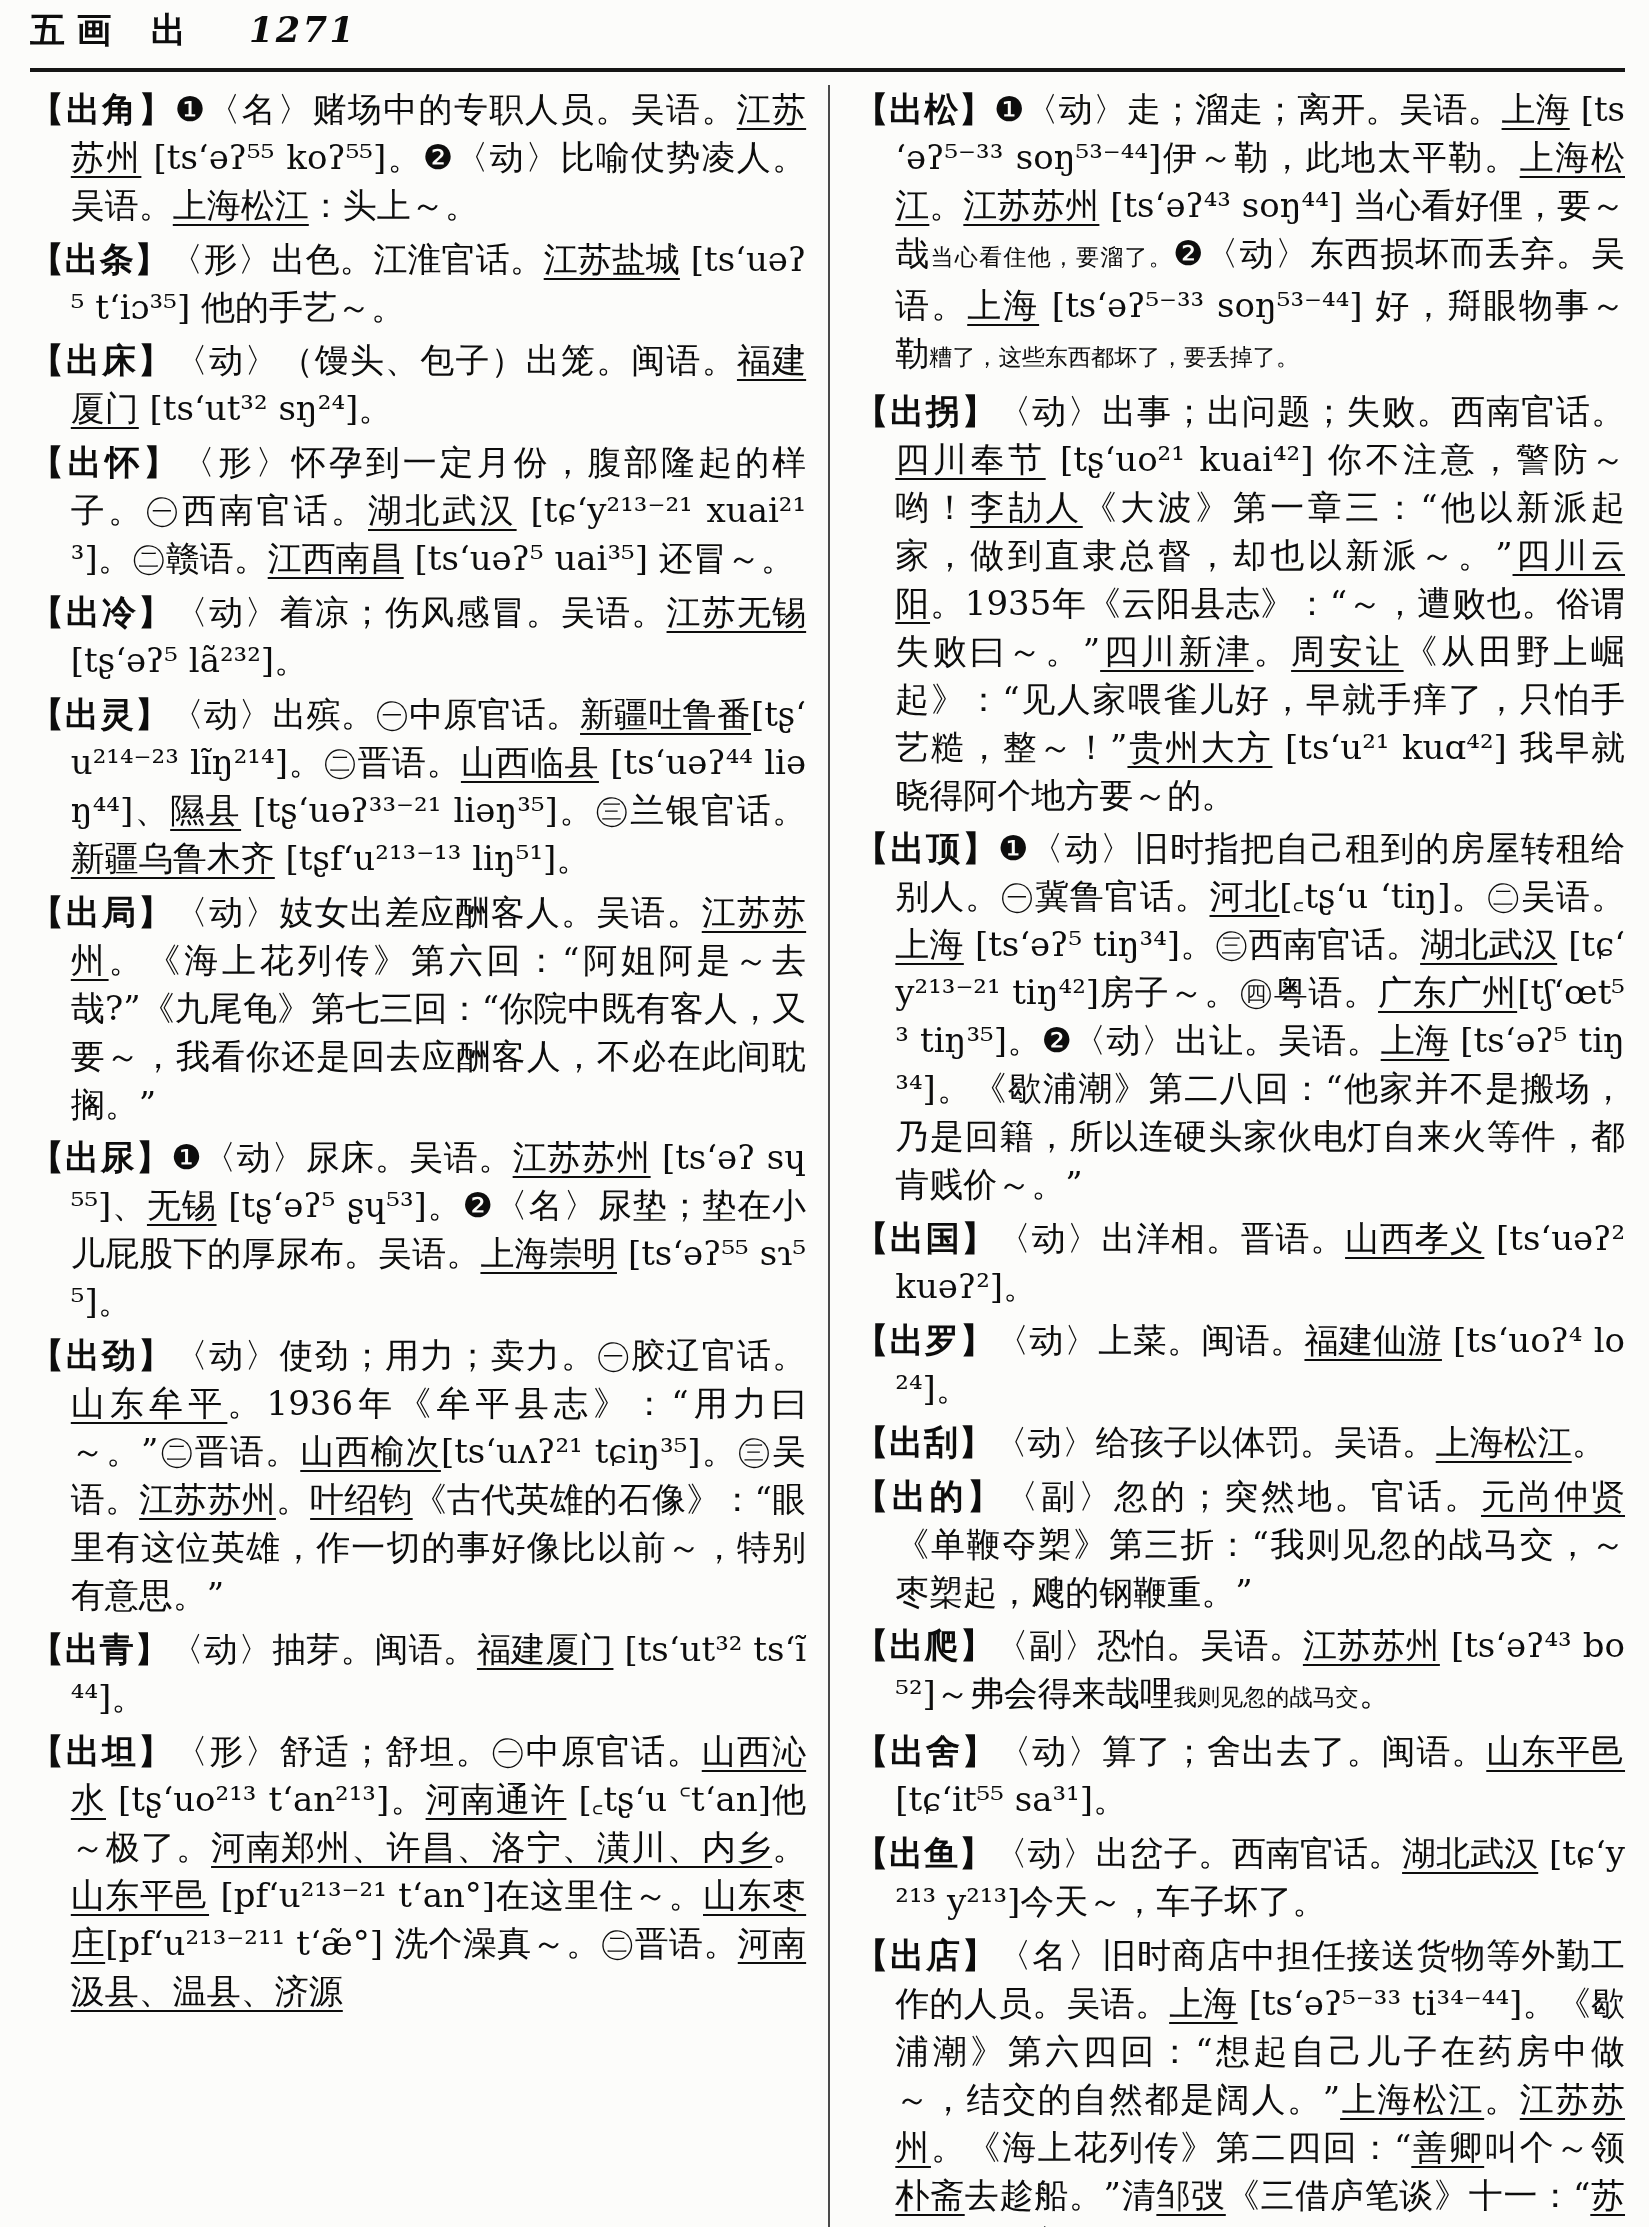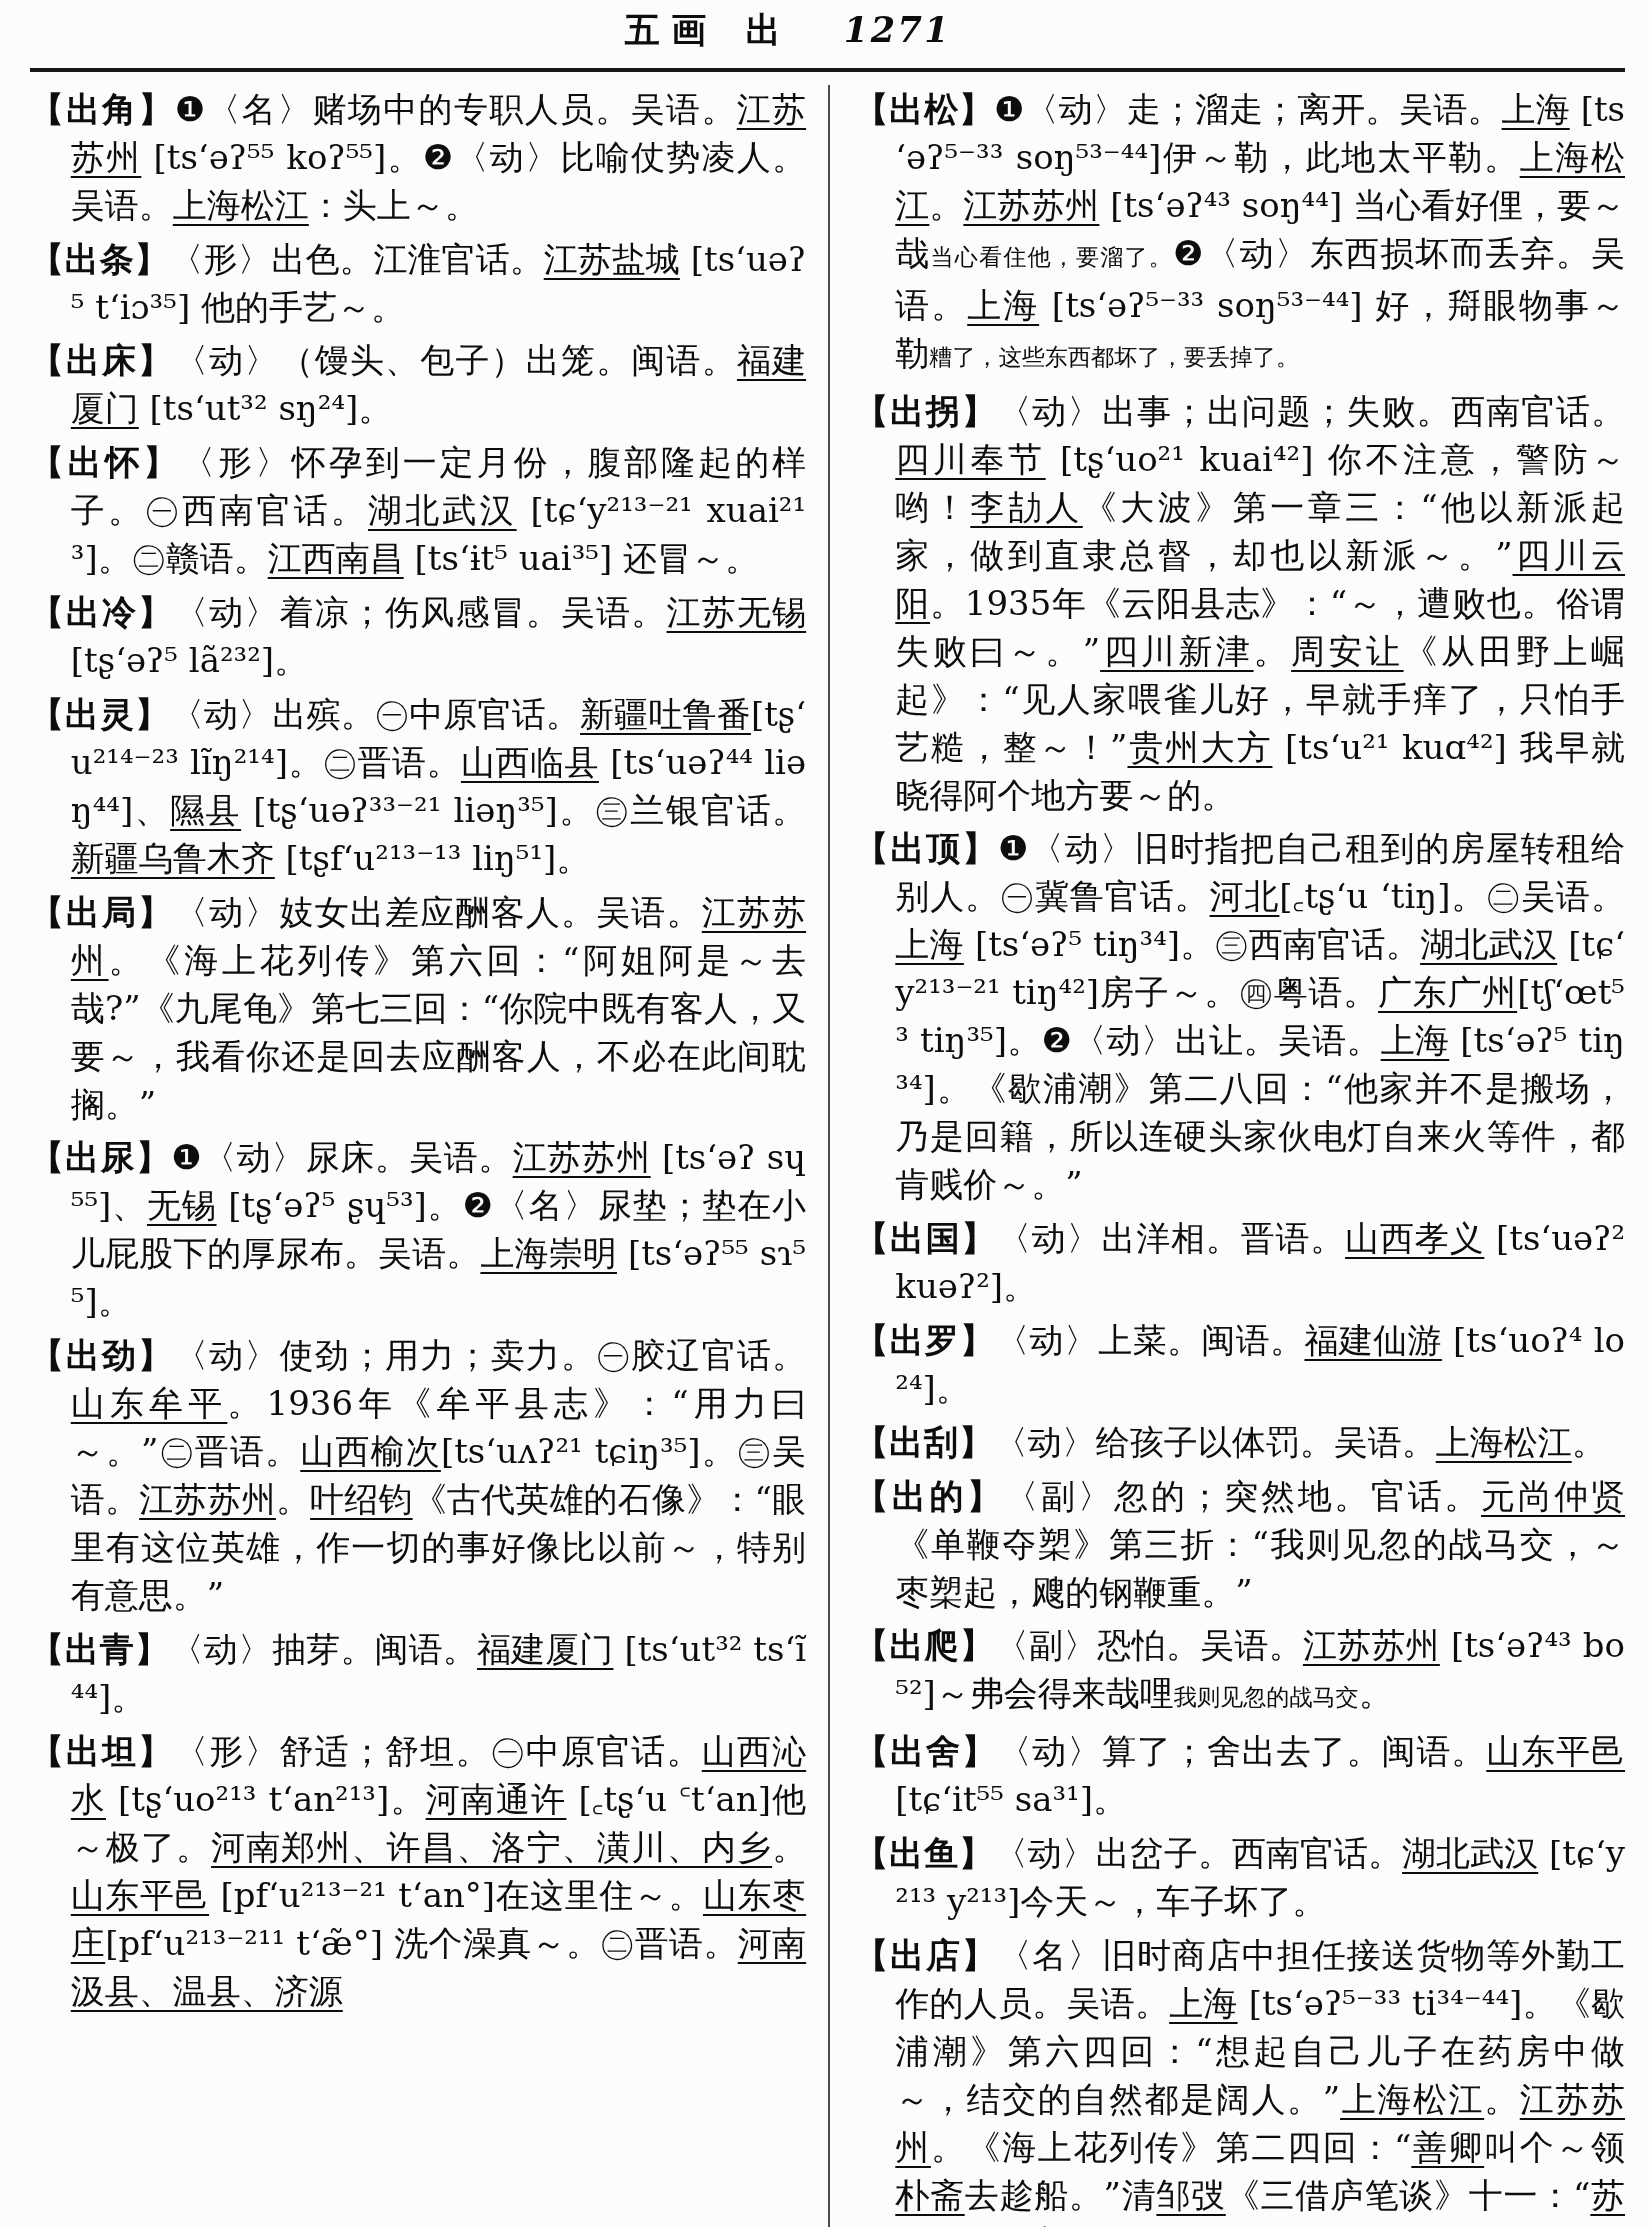--- a/index.html
+++ b/index.html
@@ -3,21 +3,21 @@
 <meta charset="utf-8">
 <style>
   html, body { margin:0; padding:0; overflow:hidden; }
   body {
     width:1650px; height:2227px;
     background:#fcfcfa; color:#0d0d0d;
     font-family:"DejaVu Serif","Liberation Serif",serif;
   }
   .page { padding:6.6px 25px 0 30px; box-sizing:border-box; }
   .header {
-    display:flex; justify-content:center; align-items:baseline;
+    display:flex; justify-content:flex-start; align-items:baseline;
     height:61px; font-size:35px; font-weight:700; padding-right:79px;
   }
   .hdr-section { letter-spacing:11.5px; }
   .hdr-char { margin-left:28px; }
   .hdr-page { font-style:italic; margin-left:63px; letter-spacing:2.5px; }
   .rule { border-top:4.1px solid #161616; }
   .cols { display:flex; margin-top:13.2px; }
   .col { width:50%; box-sizing:border-box; }
   .col-left { padding-right:21.4px; }
   .col-right { border-left:2.5px solid #4a4a4a; padding-left:25px; }
@@ -43,21 +43,21 @@
   </div>
 
   <div class="rule"></div>
 
   <div class="cols">
 
     <div class="col col-left">
       <div class="entry"><span class="head">【出角】</span><span><span>❶〈名〉赌场中的专职人员。吴语。</span><span class="u">江苏苏州</span><span> [tsʻəʔ⁵⁵ koʔ⁵⁵]。❷〈动〉比喻仗势凌人。吴语。</span><span class="u">上海松江</span><span>：头上～。</span></span></div>
       <div class="entry"><span class="head">【出条】</span><span><span>〈形〉出色。江淮官话。</span><span class="u">江苏盐城</span><span> [tsʻuəʔ⁵ tʻiɔ³⁵] 他的手艺～。</span></span></div>
       <div class="entry"><span class="head">【出床】</span><span><span>〈动〉（馒头、包子）出笼。闽语。</span><span class="u">福建厦门</span><span> [tsʻut³² sŋ²⁴]。</span></span></div>
-      <div class="entry"><span class="head">【出怀】</span><span><span>〈形〉怀孕到一定月份，腹部隆起的样子。㊀西南官话。</span><span class="u">湖北武汉</span><span> [tɕʻy²¹³⁻²¹ xuai²¹³]。㊁赣语。</span><span class="u">江西南昌</span><span> [tsʻɨt⁵ uai³⁵] 还冒～。</span></span></div>
+      <div class="entry"><span class="head">【出怀】</span><span><span>〈形〉怀孕到一定月份，腹部隆起的样子。㊀西南官话。</span><span class="u">湖北武汉</span><span> [tɕʻy²¹³⁻²¹ xuai²¹³]。㊁赣语。</span><span class="u">江西南昌</span><span> [tsʻuəʔ⁵ uai³⁵] 还冒～。</span></span></div>
       <div class="entry"><span class="head">【出冷】</span><span><span>〈动〉着凉；伤风感冒。吴语。</span><span class="u">江苏无锡</span><span> [tʂʻəʔ⁵ lã²³²]。</span></span></div>
       <div class="entry"><span class="head">【出灵】</span><span><span>〈动〉出殡。㊀中原官话。</span><span class="u">新疆吐鲁番</span><span>[tʂʻu²¹⁴⁻²³ lĩŋ²¹⁴]。㊁晋语。</span><span class="u">山西临县</span><span> [tsʻuəʔ⁴⁴ liəŋ⁴⁴]、</span><span class="u">隰县</span><span> [tʂʻuəʔ³³⁻²¹ liəŋ³⁵]。㊂兰银官话。</span><span class="u">新疆乌鲁木齐</span><span> [tʂfʻu²¹³⁻¹³ liŋ⁵¹]。</span></span></div>
       <div class="entry"><span class="head">【出局】</span><span><span>〈动〉妓女出差应酬客人。吴语。</span><span class="u">江苏苏州</span><span>。《海上花列传》第六回：“阿姐阿是～去哉?”《九尾龟》第七三回：“你院中既有客人，又要～，我看你还是回去应酬客人，不必在此间耽搁。”</span></span></div>
       <div class="entry"><span class="head">【出尿】</span><span><span>❶〈动〉尿床。吴语。</span><span class="u">江苏苏州</span><span> [tsʻəʔ sɥ⁵⁵]、</span><span class="u">无锡</span><span> [tʂʻəʔ⁵ ʂɥ⁵³]。❷〈名〉尿垫；垫在小儿屁股下的厚尿布。吴语。</span><span class="u">上海崇明</span><span> [tsʻəʔ⁵⁵ sɿ⁵⁵]。</span></span></div>
       <div class="entry"><span class="head">【出劲】</span><span><span>〈动〉使劲；用力；卖力。㊀胶辽官话。</span><span class="u">山东牟平</span><span>。1936年《牟平县志》：“用力曰～。”㊁晋语。</span><span class="u">山西榆次</span><span>[tsʻuʌʔ²¹ tɕiŋ³⁵]。㊂吴语。</span><span class="u">江苏苏州</span><span>。</span><span class="u">叶绍钧</span><span>《古代英雄的石像》：“眼里有这位英雄，作一切的事好像比以前～，特别有意思。”</span></span></div>
       <div class="entry"><span class="head">【出青】</span><span><span>〈动〉抽芽。闽语。</span><span class="u">福建厦门</span><span> [tsʻut³² tsʻĩ⁴⁴]。</span></span></div>
       <div class="entry"><span class="head">【出坦】</span><span><span>〈形〉舒适；舒坦。㊀中原官话。</span><span class="u">山西沁水</span><span> [tʂʻuo²¹³ tʻan²¹³]。</span><span class="u">河南通许</span><span> [꜀tʂʻu ꜂tʻan]他～极了。</span><span class="u">河南郑州、许昌、洛宁、潢川、内乡</span><span>。</span><span class="u">山东平邑</span><span> [pfʻu²¹³⁻²¹ tʻan°]在这里住～。</span><span class="u">山东枣庄</span><span>[pfʻu²¹³⁻²¹¹ tʻæ̃°] 洗个澡真～。㊁晋语。</span><span class="u">河南汲县、温县、济源</span></span></div>
 
     </div>
 

